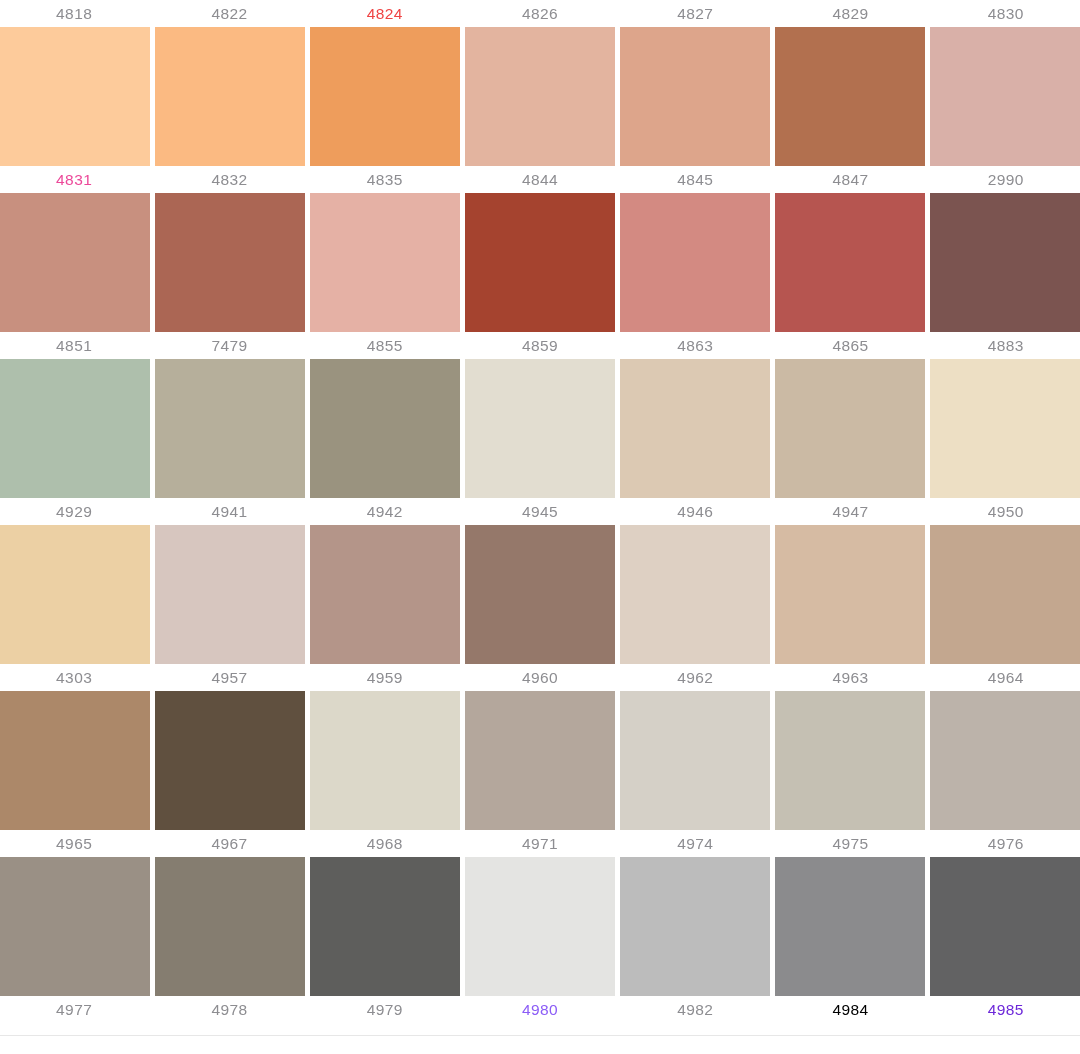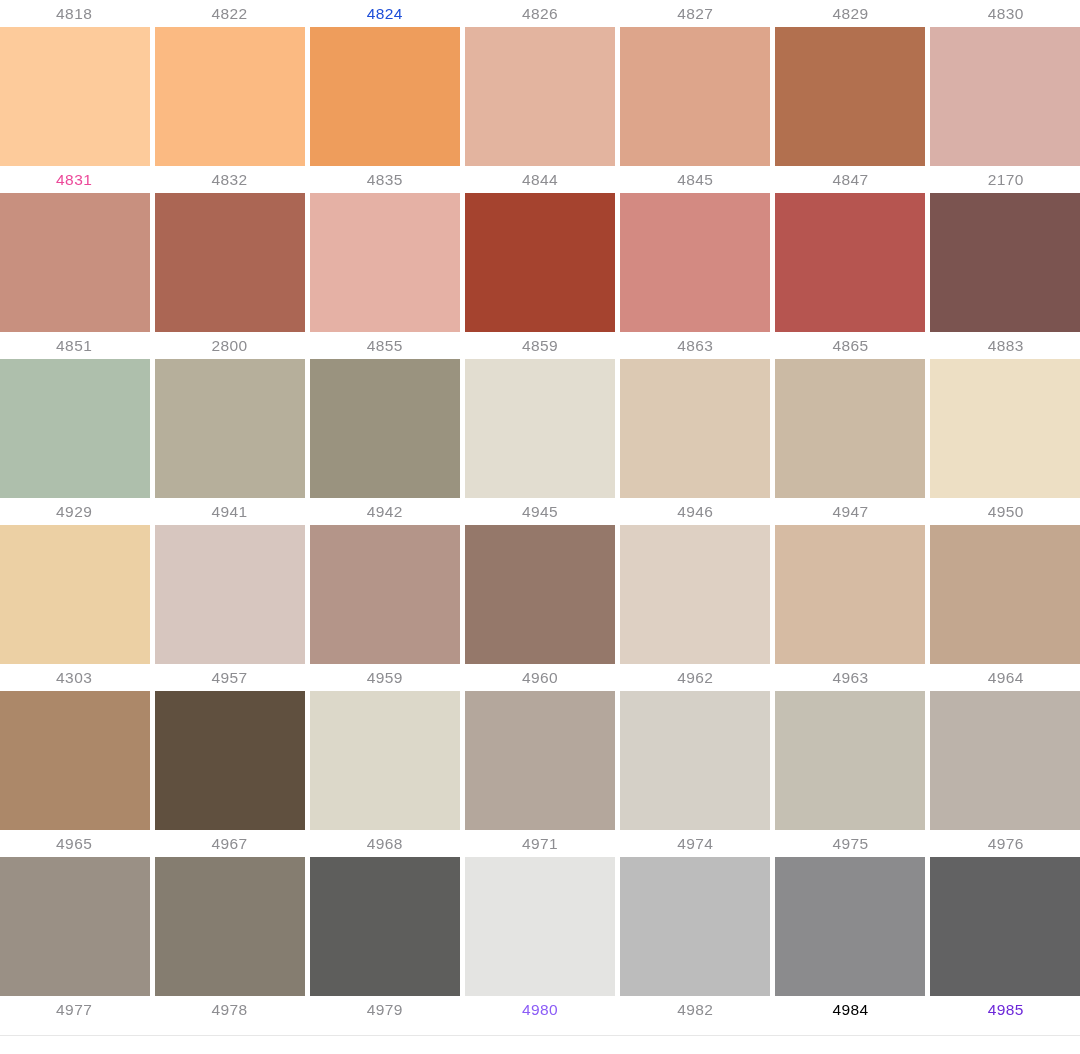--- a/index.html
+++ b/index.html
@@ -51,21 +51,21 @@
     margin-top: 12px;
   }
 </style>
 </head>
 <body style="background: rgb(255, 255, 255);">
 
 <div id="palette">
     <div class="label-row first">
       <div class="swatch-label" style="color: rgb(141, 141, 145);">4818</div>
       <div class="swatch-label" style="color: rgb(141, 141, 145);">4822</div>
-      <div class="swatch-label" style="color: #1d4ed8;">4824</div>
+      <div class="swatch-label" style="color: #ef4444;">4824</div>
       <div class="swatch-label" style="color: rgb(141, 141, 145);">4826</div>
       <div class="swatch-label" style="color: rgb(141, 141, 145);">4827</div>
       <div class="swatch-label" style="color: rgb(141, 141, 145);">4829</div>
       <div class="swatch-label" style="color: rgb(141, 141, 145);">4830</div>
     </div>
     <div class="swatch-row">
       <div class="swatch" style="background: rgb(253, 203, 155);"></div>
       <div class="swatch" style="background: rgb(251, 186, 130);"></div>
       <div class="swatch" style="background: rgb(238, 157, 92);"></div>
       <div class="swatch" style="background: rgb(227, 180, 159);"></div>
@@ -73,34 +73,34 @@
       <div class="swatch" style="background: rgb(178, 112, 79);"></div>
       <div class="swatch" style="background: rgb(217, 176, 168);"></div>
     </div>
     <div class="label-row">
       <div class="swatch-label" style="color: #ec4899;">4831</div>
       <div class="swatch-label" style="color: rgb(141, 141, 145);">4832</div>
       <div class="swatch-label" style="color: rgb(141, 141, 145);">4835</div>
       <div class="swatch-label" style="color: rgb(141, 141, 145);">4844</div>
       <div class="swatch-label" style="color: rgb(141, 141, 145);">4845</div>
       <div class="swatch-label" style="color: rgb(141, 141, 145);">4847</div>
-      <div class="swatch-label" style="color: rgb(141, 141, 145);">2170</div>
+      <div class="swatch-label" style="color: rgb(141, 141, 145);">2990</div>
     </div>
     <div class="swatch-row">
       <div class="swatch" style="background: rgb(200, 144, 127);"></div>
       <div class="swatch" style="background: rgb(171, 102, 84);"></div>
       <div class="swatch" style="background: rgb(229, 177, 165);"></div>
       <div class="swatch" style="background: rgb(165, 67, 47);"></div>
       <div class="swatch" style="background: rgb(211, 138, 130);"></div>
       <div class="swatch" style="background: rgb(182, 85, 80);"></div>
       <div class="swatch" style="background: rgb(123, 84, 80);"></div>
     </div>
     <div class="label-row">
       <div class="swatch-label" style="color: rgb(141, 141, 145);">4851</div>
-      <div class="swatch-label" style="color: rgb(141, 141, 145);">2800</div>
+      <div class="swatch-label" style="color: rgb(141, 141, 145);">7479</div>
       <div class="swatch-label" style="color: rgb(141, 141, 145);">4855</div>
       <div class="swatch-label" style="color: rgb(141, 141, 145);">4859</div>
       <div class="swatch-label" style="color: rgb(141, 141, 145);">4863</div>
       <div class="swatch-label" style="color: rgb(141, 141, 145);">4865</div>
       <div class="swatch-label" style="color: rgb(141, 141, 145); text-align: center;">4883</div>
     </div>
     <div class="swatch-row">
       <div class="swatch" style="background: rgb(174, 191, 172);"></div>
       <div class="swatch" style="background: rgb(182, 175, 155);"></div>
       <div class="swatch" style="background: rgb(154, 147, 127);"></div>

